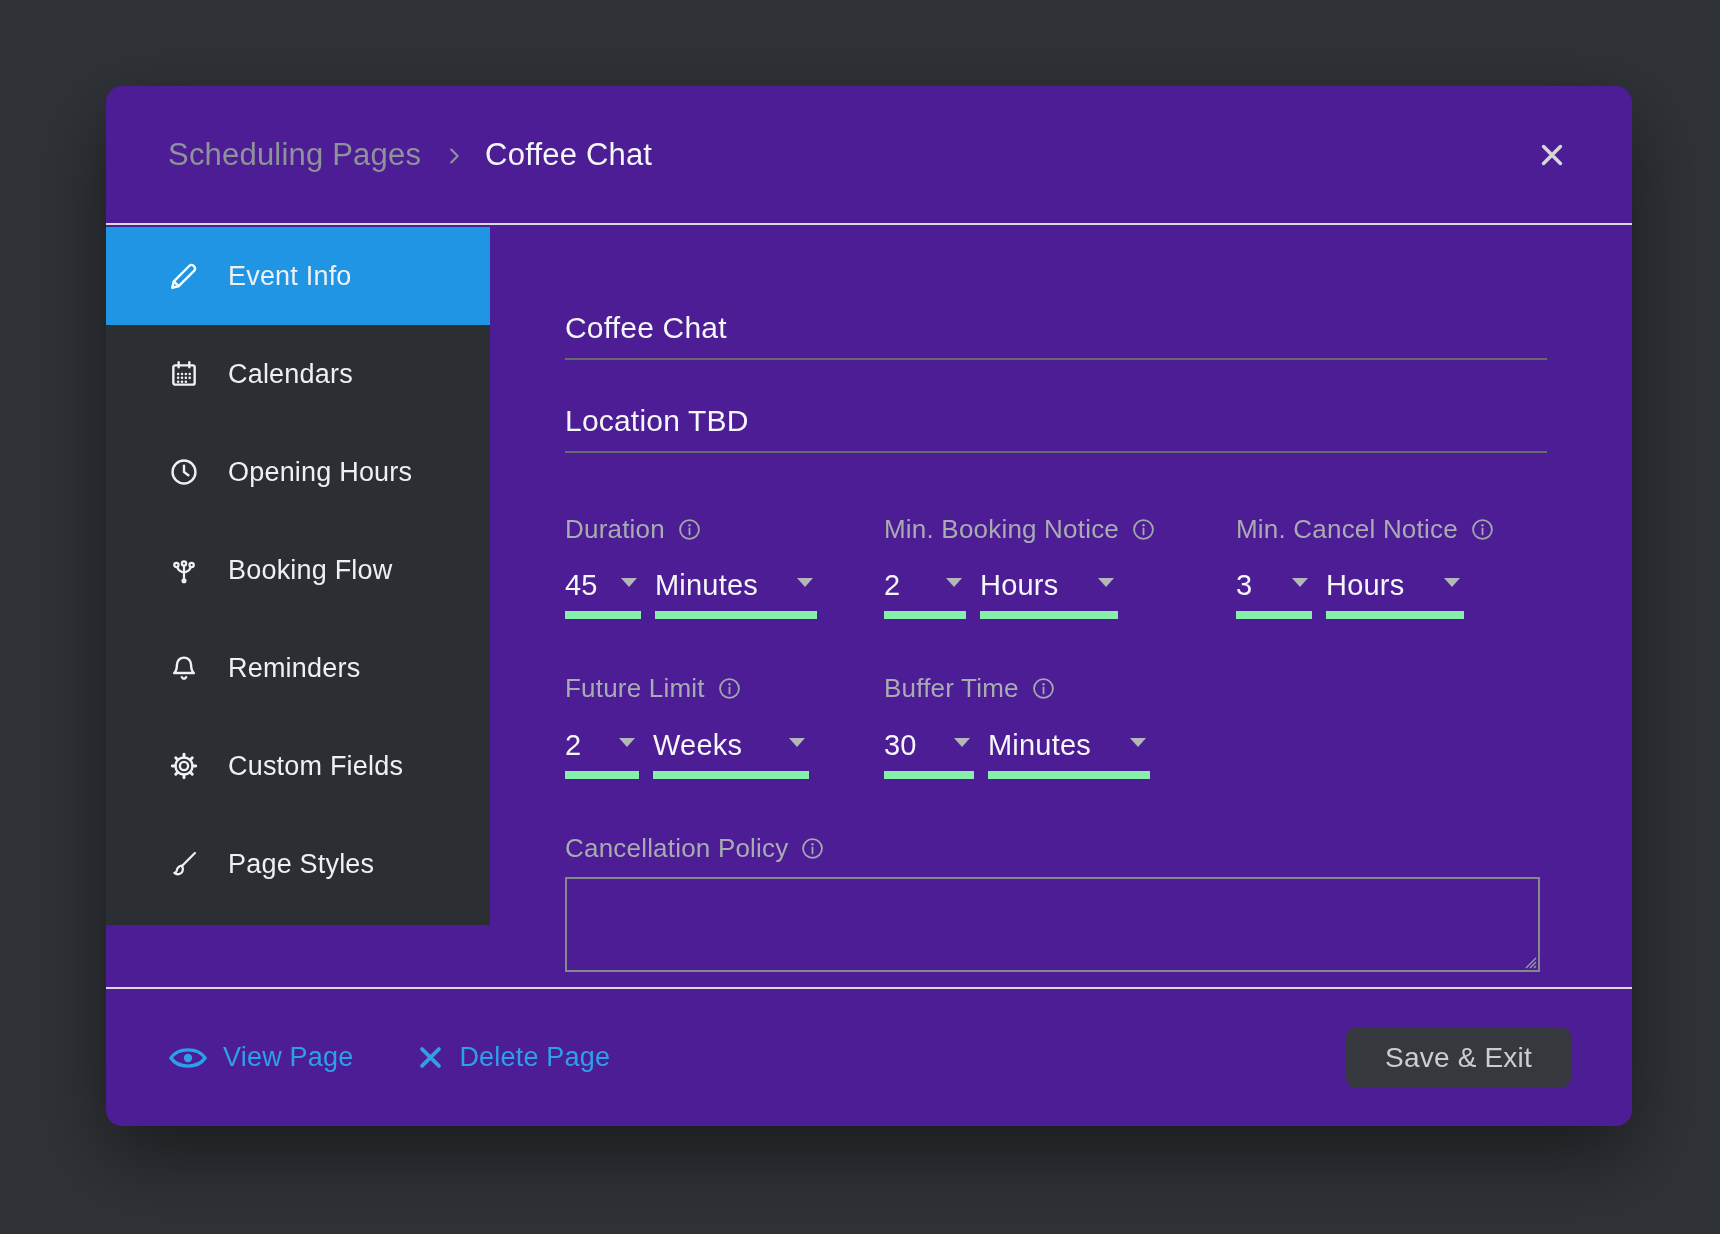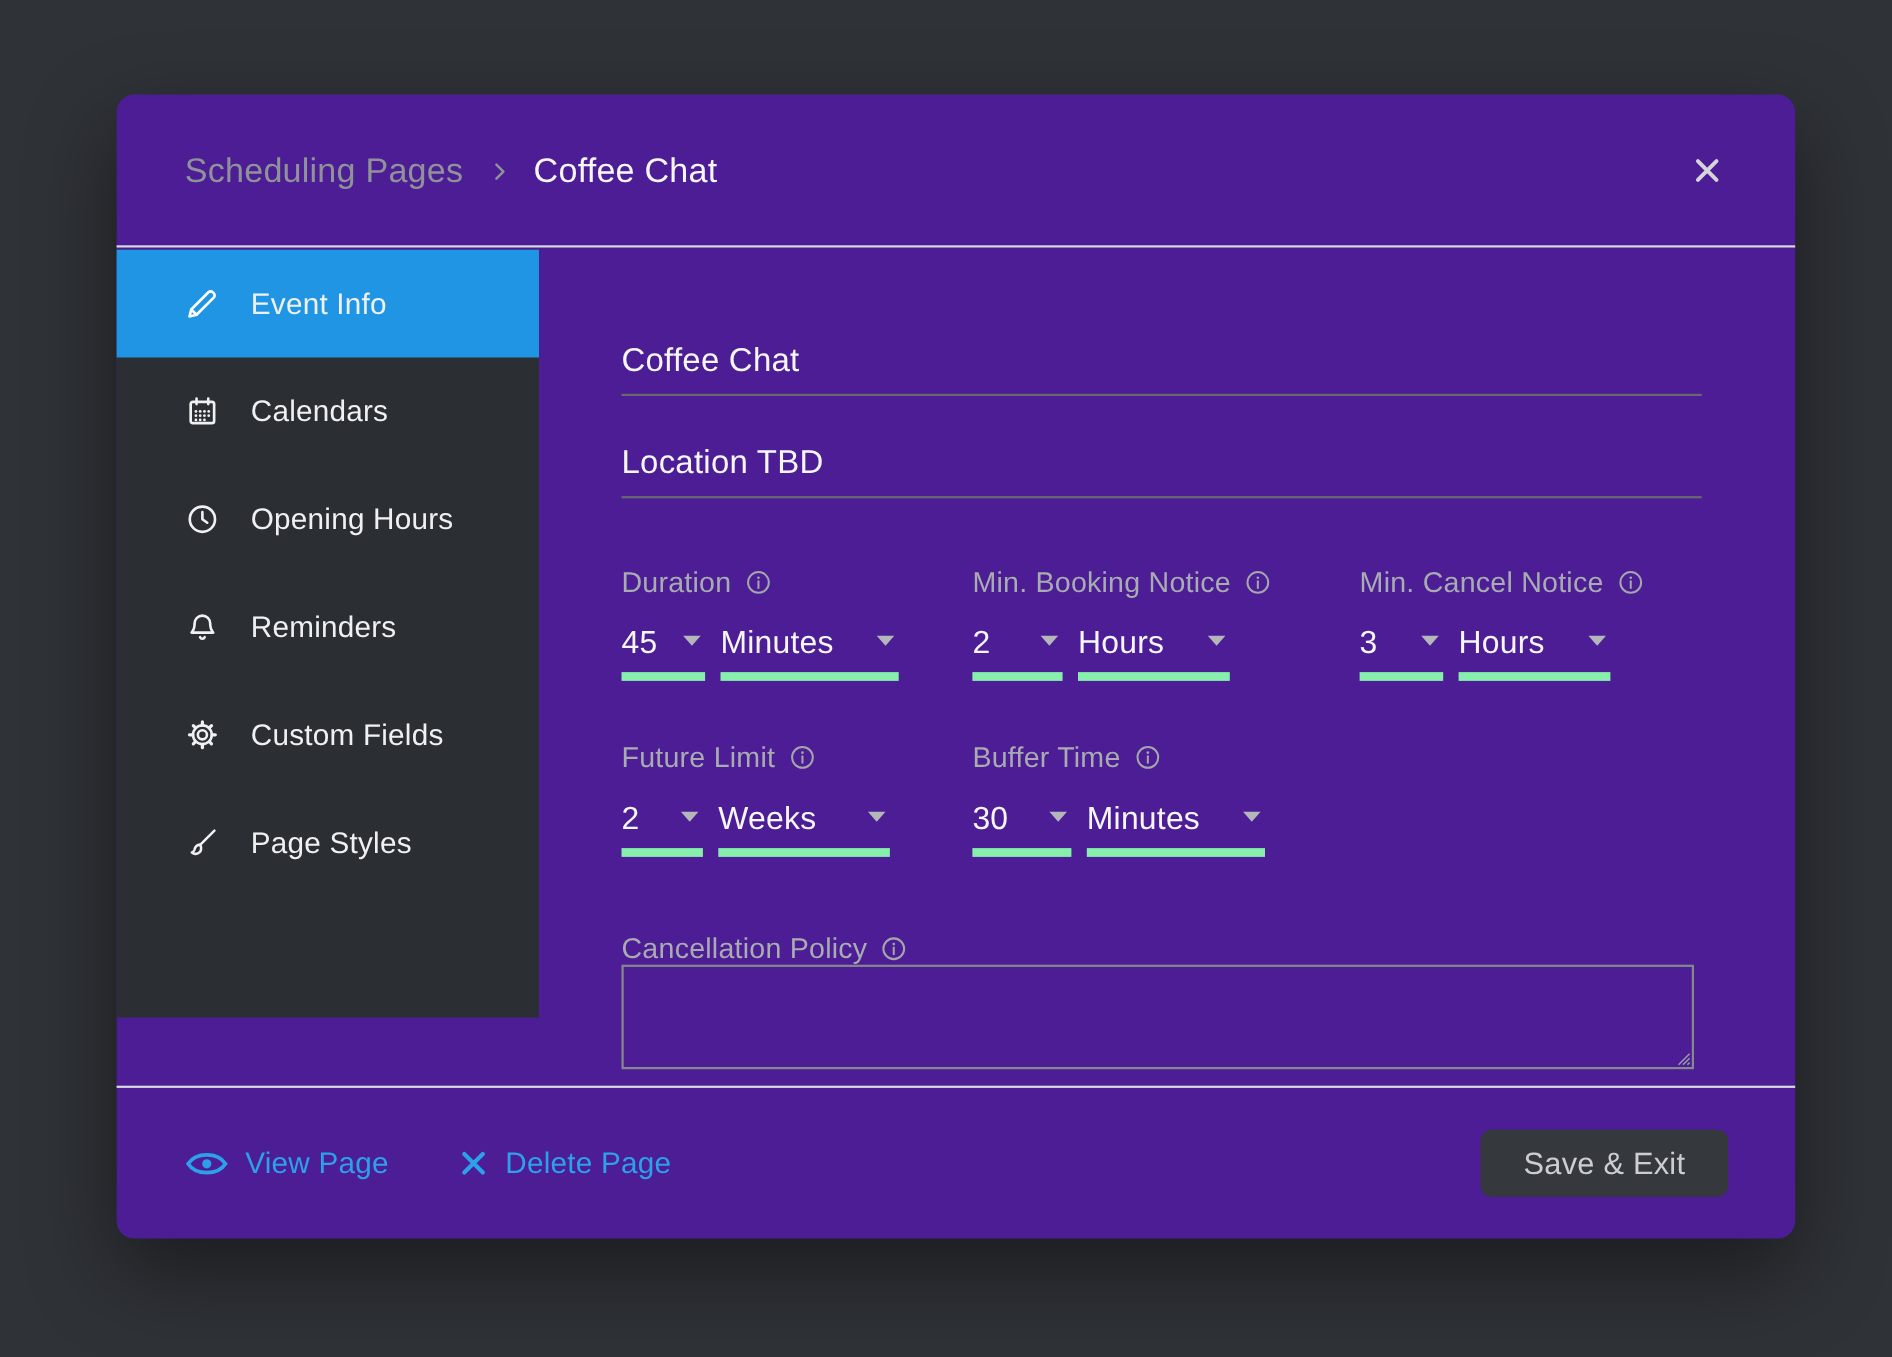--- a/index.html
+++ b/index.html
@@ -63,21 +63,21 @@
   }
   .caret{
     width:0;height:0;margin:10px 4px 0 8px;
     border-left:8px solid transparent;border-right:8px solid transparent;
     border-top:9px solid #b4b7ba;flex:none;
   }
   
   .r1{top:287px;} .r2{top:446px;} 
   .v1{top:341px;} .v2{top:501px;}
   .c1{left:75px;} .c2{left:394px;} .c3{left:746px;}
-  #policy-label{top:620px;left:75px;}
+  #policy-label{top:606px;left:75px;}
   .policy-box{
     position:absolute;left:75px;top:650px;width:975px;height:95px;
     background:transparent;border:2px solid #85888c;box-sizing:border-box;
   }
   .policy-box textarea{
     position:absolute;inset:0;width:100%;height:100%;box-sizing:border-box;
     background:transparent;border:none;outline:none;resize:none;
     color:#f5f6f7;font-size:24px;font-family:"Liberation Sans",sans-serif;padding:10px 14px;
   }
   .resize-grip{position:absolute;right:1px;bottom:1px;pointer-events:none;}
@@ -165,20 +165,35 @@
     <div class="menu-item">
       <span class="mi-icon">
         <svg width="32" height="32" viewBox="0 0 24 24" fill="none" stroke="#eef0f2" stroke-width="1.8" stroke-linecap="round" stroke-linejoin="round">
             <circle cx="12" cy="12" r="8.6"></circle>
             <path d="M12 7.2 V12 L15.3 14.4"></path>
           </svg>
       </span>
       <span>Opening Hours</span>
     </div>
 
+    <div class="menu-item">
+      <span class="mi-icon">
+        <svg width="32" height="32" viewBox="0 0 24 24" fill="none" stroke="#eef0f2" stroke-width="1.7" stroke-linecap="round" stroke-linejoin="round">
+            <circle cx="12" cy="20" r="1.9" fill="#eef0f2" stroke="none"></circle>
+            <path d="M12 18.2 V13.8"></path>
+            <path d="M12 13.8 C12 11 12 10.4 12 9"></path>
+            <circle cx="12" cy="7.2" r="1.6"></circle>
+            <path d="M12 13.8 C9.4 13.4 7.6 12 6.9 9.9"></path>
+            <circle cx="6.3" cy="8.2" r="1.6"></circle>
+            <path d="M12 13.8 C14.6 13.4 16.4 12 17.1 9.9"></path>
+            <circle cx="17.7" cy="8.2" r="1.6"></circle>
+          </svg>
+      </span>
+      <span>Booking Flow</span>
+    </div>
 
     <div class="menu-item">
       <span class="mi-icon">
         <svg width="32" height="32" viewBox="0 0 24 24" fill="none" stroke="#eef0f2" stroke-width="1.8" stroke-linecap="round" stroke-linejoin="round">
             <path d="M12 4.2 a5.3 5.3 0 0 1 5.3 5.3 c0 4.1 1.4 5.6 2.1 6.3 H4.6 c.7-.7 2.1-2.2 2.1-6.3 A5.3 5.3 0 0 1 12 4.2 Z"></path>
             <path d="M10.4 18.9 a1.7 1.7 0 0 0 3.2 0"></path>
           </svg>
       </span>
       <span>Reminders</span>
     </div>

